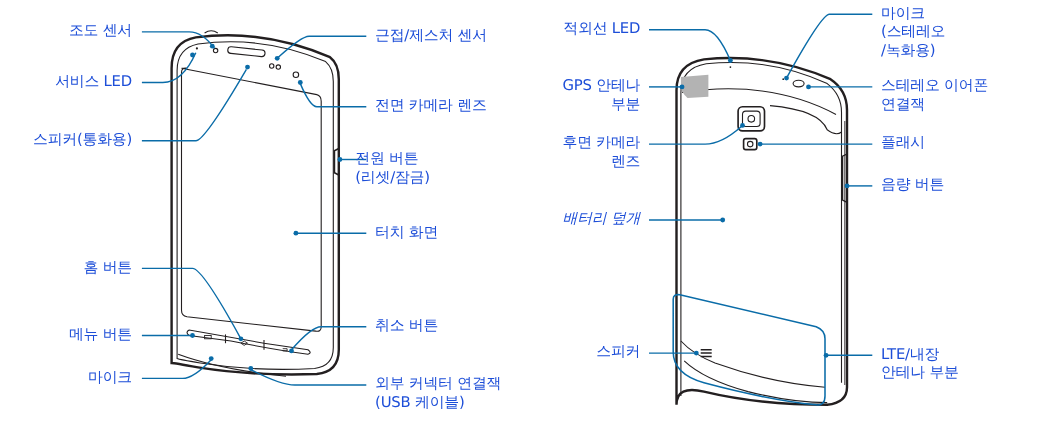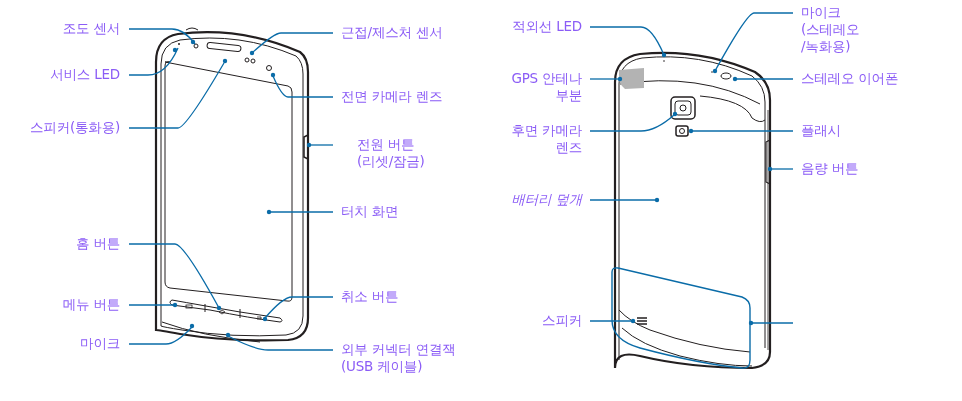--- a/index.html
+++ b/index.html
@@ -1,19 +1,19 @@
 <!DOCTYPE html>
 <html><head>
 <meta charset="utf-8">
 <style>
   html, body { margin: 0; padding: 0; background: #ffffff; }
   body { width: 962px; height: 401px; position: relative; overflow: hidden;
          font-family: "DejaVu Sans", "Liberation Sans", sans-serif; }
   #stage { position: absolute; left: 0; top: 0; width: 962px; height: 401px; }
-  .lbl { position: absolute; font-size: 13.5px; color: #8b5cf6; line-height: 17px; white-space: nowrap; letter-spacing: -0.2px; }
+  .lbl { position: absolute; font-size: 13.5px; color: #1d4ed8; line-height: 17px; white-space: nowrap; letter-spacing: -0.2px; }
   .lbl.r { text-align: right; }
   .lbl.l { text-align: left; }
   svg { position: absolute; left: 0; top: 0; }
 </style>
 </head>
 <body>
 
 <div id="stage">
 
 <svg width="962" height="401" viewBox="0 0 962 401">
@@ -133,21 +133,21 @@
 
 <div class="lbl r" style="right:842px; top:20px;">조도 센서</div>
 <div class="lbl r" style="right:842px; top:66px;">서비스 LED</div>
 <div class="lbl r" style="right:842px; top:119px;">스피커(통화용)</div>
 <div class="lbl r" style="right:842px; top:235px;">홈 버튼</div>
 <div class="lbl r" style="right:842px; top:296px;">메뉴 버튼</div>
 <div class="lbl r" style="right:842px; top:335px;">마이크</div>
 
 <div class="lbl l" style="left:341px; top:88px;">전면 카메라 렌즈</div>
 <div class="lbl l" style="left:341px; top:24px;">근접/제스처 센서</div>
-<div class="lbl l" style="left:357px; top:136px;">
+<div class="lbl l" style="left:323px; top:136px;">
   <div>전원 버튼</div>
   <div>(리셋/잠금)</div>
 </div>
 <div class="lbl l" style="left:341px; top:203px;">터치 화면</div>
 <div class="lbl l" style="left:341px; top:288px;">취소 버튼</div>
 <div class="lbl l" style="left:341px; top:341px;">
   <div>외부 커넥터 연결잭</div>
   <div>(USB 케이블)</div>
 </div>
 
@@ -163,17 +163,22 @@
 <div class="lbl r" style="right:380px; top:191px;font-style:italic;">배터리 덮개</div>
 <div class="lbl r" style="right:380px; top:312px;">스피커</div>
 
 <div class="lbl l" style="left:801px; top:4px;">
   <div>마이크</div>
   <div>(스테레오</div>
   <div>/녹화용)</div>
 </div>
 <div class="lbl l" style="left:801px; top:70px;">
   <div>스테레오 이어폰</div>
+  <div>연결잭</div>
 </div>
 <div class="lbl l" style="left:801px; top:122px;text-align:center;">플래시</div>
 <div class="lbl l" style="left:801px; top:160px;">음량 버튼</div>
+<div class="lbl l" style="left:801px; top:314px;">
+  <div>LTE/내장</div>
+  <div>안테나 부분</div>
+</div>
 
 </div>
 
 </body></html>

